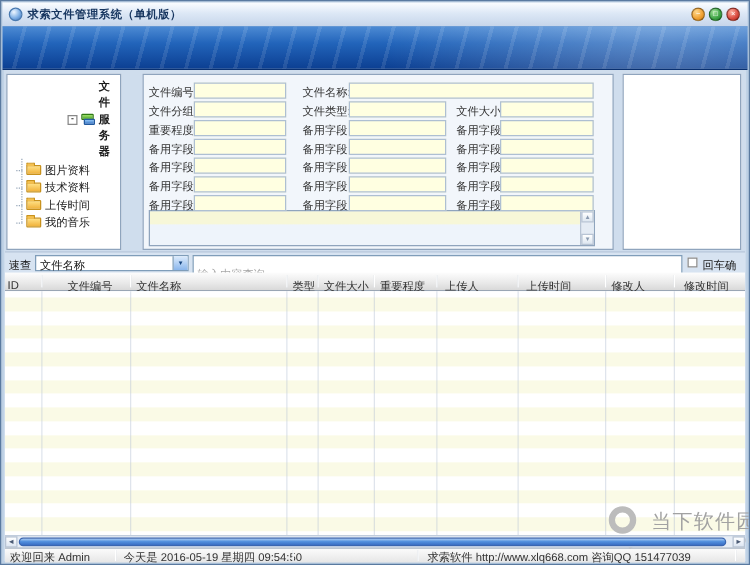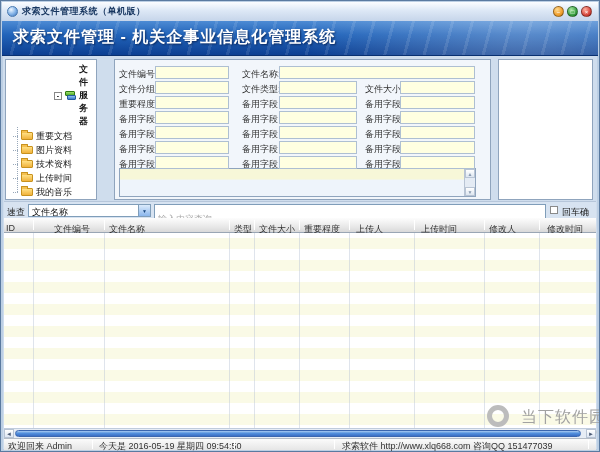--- a/index.html
+++ b/index.html
@@ -116,38 +116,32 @@
     <span class="app-icon"></span>
     <span class="win-title">求索文件管理系统（单机版）</span>
     <div class="win-controls">
       <span class="wbtn min">−</span>
       <span class="wbtn max">□</span>
       <span class="wbtn cls">×</span>
     </div>
   </div>
 
   <div class="banner">
-    <div class="banner-title">求索文件管理 - 机关企事业信息化管理系统</div>
   </div>
 
   <div class="tree-panel">
     <div class="tree-root">
       <span class="expander">-</span>
       <span class="server-icon">
           <i class="s1"></i>
           <i class="s2"></i>
         </span>
       <span>文件服务器</span>
     </div>
     <div class="tree-items" id="treeItems">
-        <div class="tree-item">
-          <span class="tree-stub"></span>
-          <span class="folder-icon"></span>
-          <span>重要文档</span>
-        </div>
         <div class="tree-item">
           <span class="tree-stub"></span>
           <span class="folder-icon"></span>
           <span>图片资料</span>
         </div>
         <div class="tree-item">
           <span class="tree-stub"></span>
           <span class="folder-icon"></span>
           <span>技术资料</span>
         </div>

